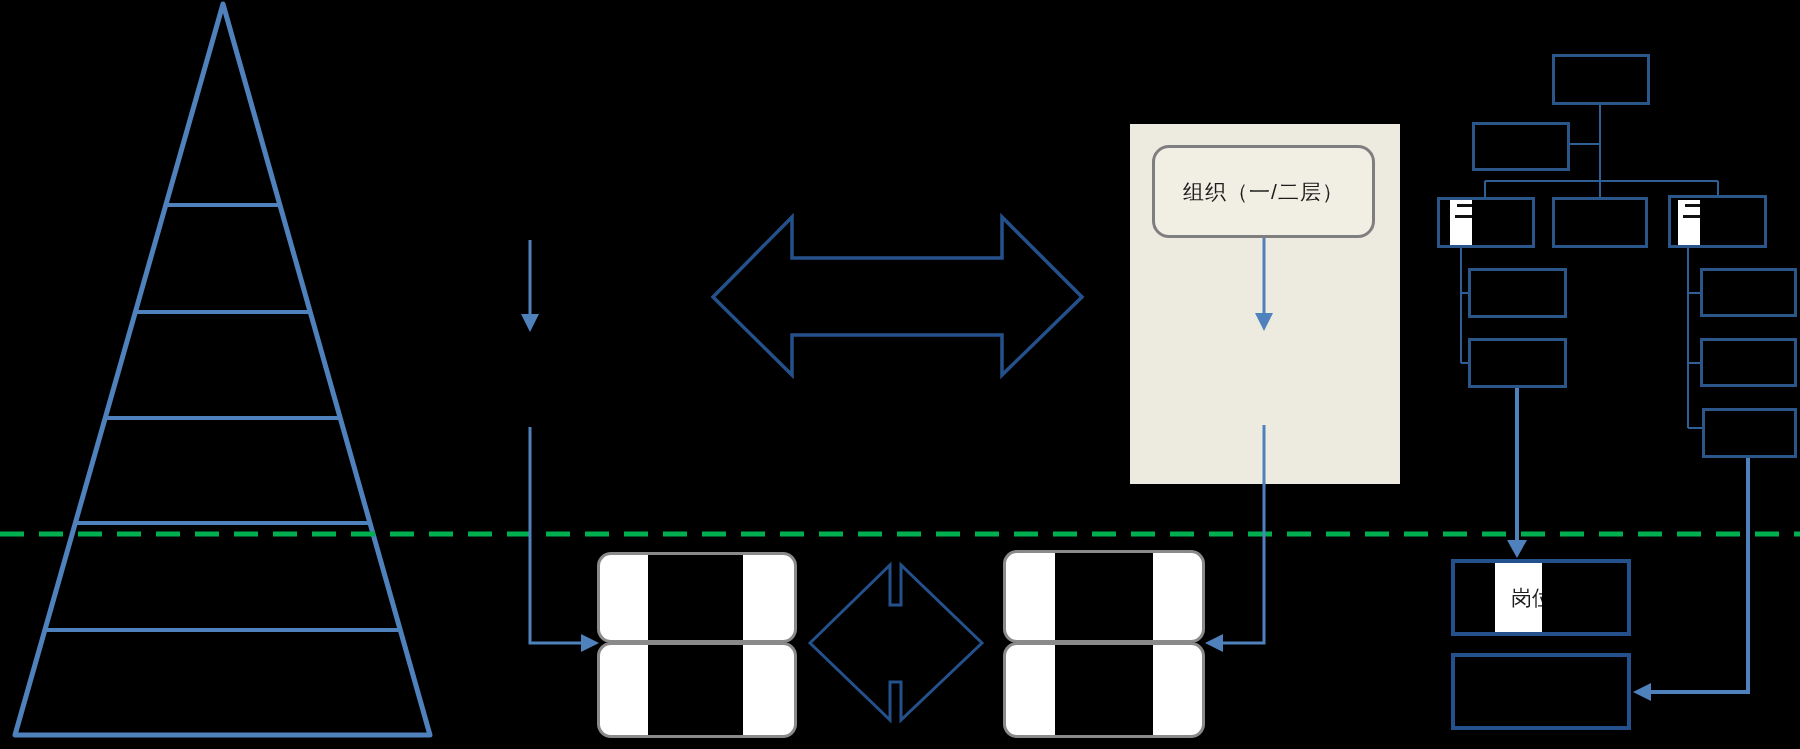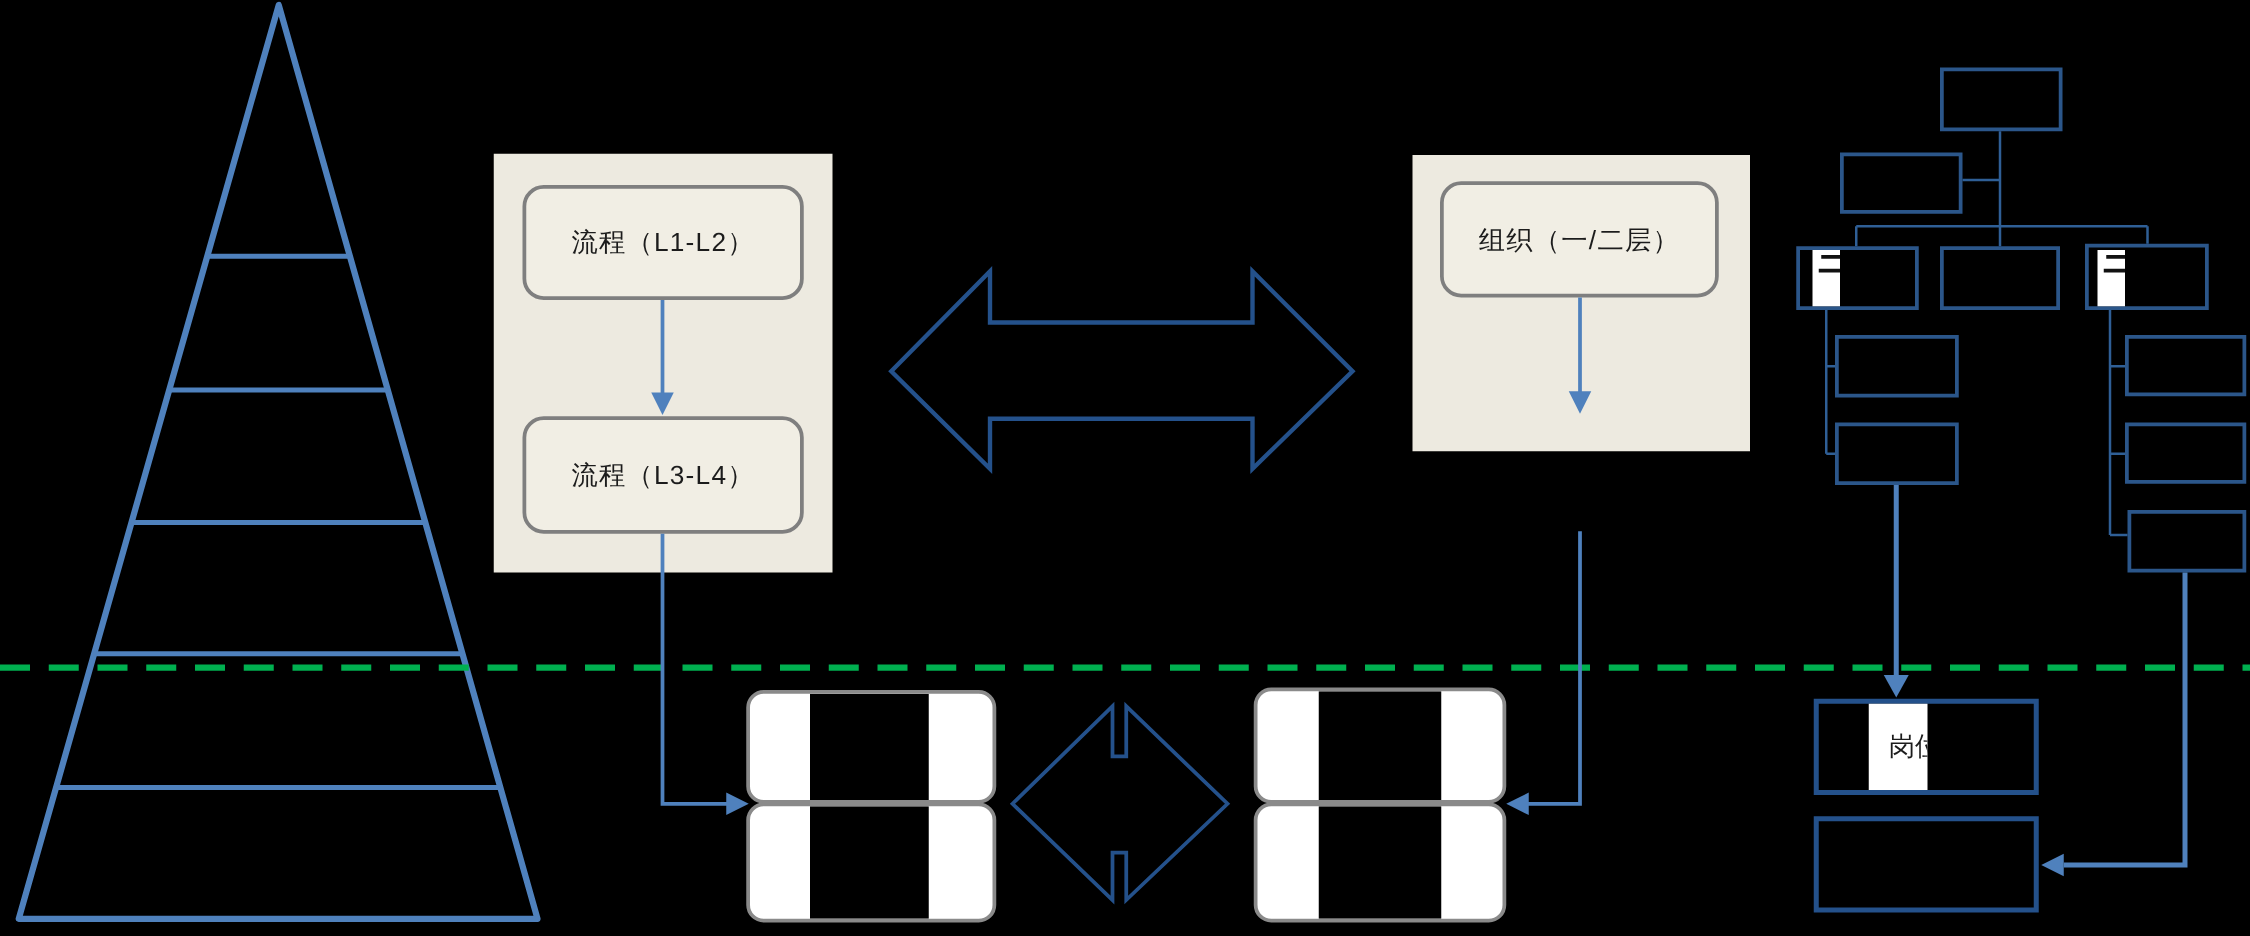--- a/index.html
+++ b/index.html
@@ -4,21 +4,21 @@
 <style>
   html,body{margin:0;padding:0;background:#000;}
   .stage{position:relative;width:1800px;height:749px;background:#000;overflow:hidden;
          font-family:"Liberation Sans","DejaVu Sans",sans-serif;}
   .stage *{box-sizing:border-box;}
   svg.lines{position:absolute;left:0;top:0;z-index:6;pointer-events:none;}
 
   
   .panel{position:absolute;background:#EDEAE0;z-index:2;}
   .panel-left{left:395px;top:123px;width:271px;height:335px;}
-  .panel-right{left:1130px;top:124px;width:270px;height:237px;}
+  .panel-right{left:1130px;top:124px;width:270px;height:360px;}
 
   
   .soft-box{position:absolute;background:#F1EEE4;border:3px solid #7F7F7F;border-radius:17px;
             display:flex;align-items:center;justify-content:center;
             font-size:21px;color:#1C1C1C;letter-spacing:1px;z-index:3;}
   .pl-box1{left:23px;top:25px;width:225px;height:92px;}
   .pl-box2{left:23px;top:210px;width:225px;height:94px;}
   .pr-box1{left:22px;top:21px;width:223px;height:93px;}
   .pr-box2{left:22px;top:209px;width:223px;height:94px;}
 
@@ -57,28 +57,20 @@
   .crb{left:1003px;top:642px;width:202px;height:96px;}
   .band{position:absolute;top:0;bottom:0;background:#000;}
   .band-l{left:48px;width:95px;}
   .band-r{left:49px;width:98px;}
 </style>
 </head>
 <body>
 
 <div class="stage">
 
-  <div class="panel panel-left">
-    <div class="soft-box pl-box1">
-      <span>流程（L1-L2）</span>
-    </div>
-    <div class="soft-box pl-box2">
-      <span>流程（L3-L4）</span>
-    </div>
-  </div>
 
   <div class="panel panel-right">
     <div class="soft-box pr-box1">
       <span>组织（一/二层）</span>
     </div>
   </div>
 
   <div class="org-box ob-top"></div>
   <div class="org-box ob-l2"></div>
   <div class="org-box ob-r3l">

